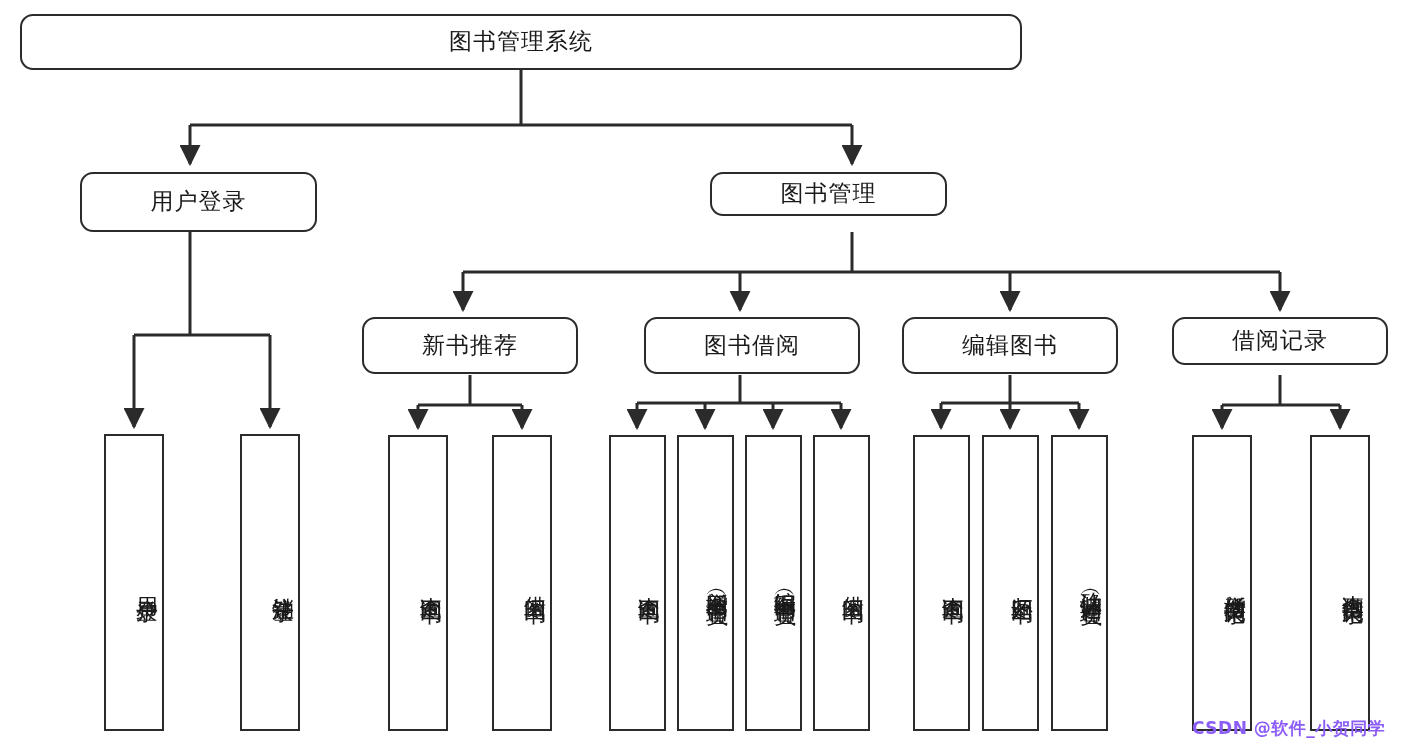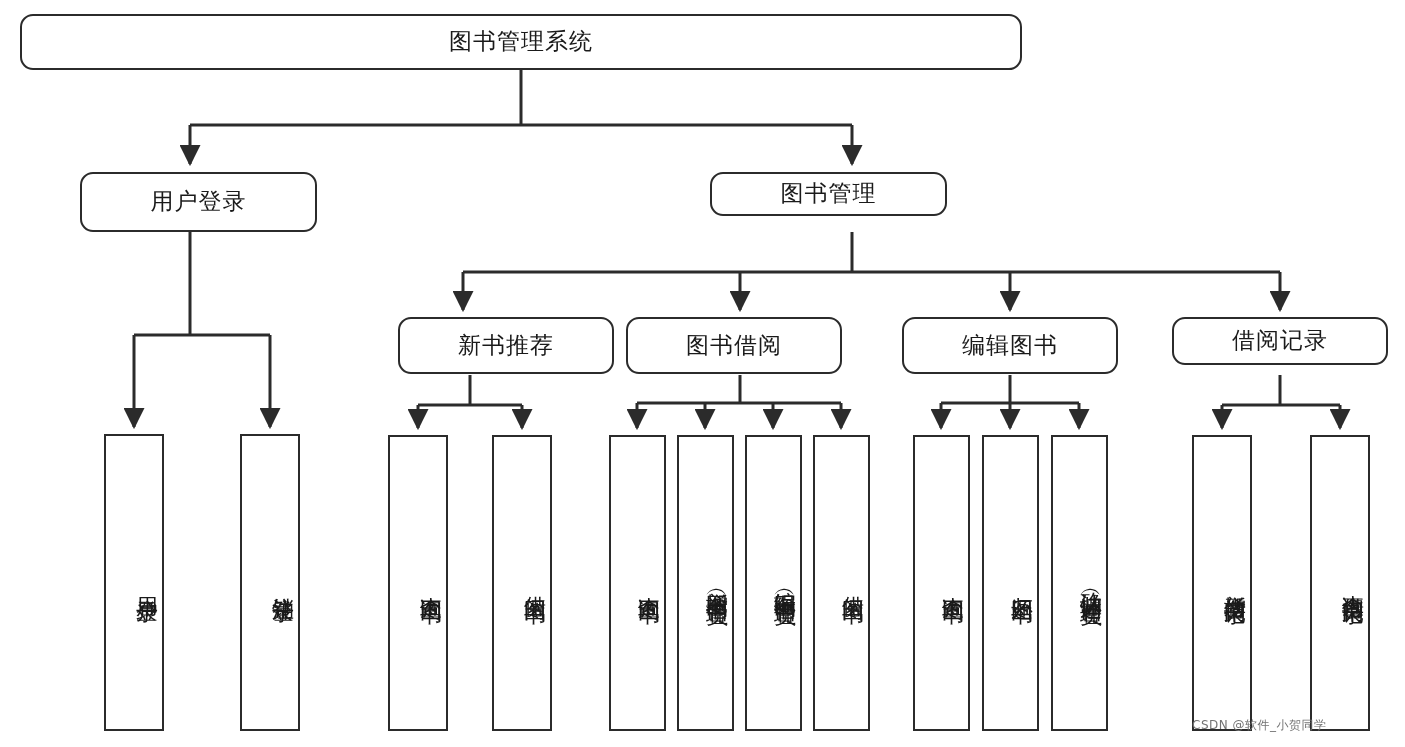--- a/index.html
+++ b/index.html
@@ -49,25 +49,26 @@
     justify-content: center;
   }
   .node.vertical > span {
     writing-mode: vertical-rl;
     text-orientation: upright;
     display: block;
     text-align: center;
   }
   .watermark {
     position: absolute;
-    font-size: 12px;
-    color: #737373;
+    font-size: 17px;
+    color: #8b5cf6;
     letter-spacing: 0.5px;
     white-space: nowrap;
     user-select: none;
+    font-weight: bold;
   }
 </style>
 </head>
 <body>
 
 <div id="canvas">
 
   <svg class="edges" viewBox="0 0 1405 747">
     <defs>
       <marker id="arrow" viewBox="0 0 10 10" refX="9" refY="5" markerWidth="7" markerHeight="7" orient="auto-start-reverse">
@@ -125,24 +126,24 @@
     <span>图书管理系统</span>
   </div>
 
   <div class="node horizontal" style="left:80px; top:172px; width:237px; height:60px;">
     <span>用户登录</span>
   </div>
   <div class="node horizontal" style="left:710px; top:172px; width:237px; height:44px;">
     <span>图书管理</span>
   </div>
 
-  <div class="node horizontal" style="left:362px; top:317px; width:216px; height:57px;margin-left:36px;">
+  <div class="node horizontal" style="left:362px; top:317px; width:216px; height:57px;">
     <span>新书推荐</span>
   </div>
-  <div class="node horizontal" style="left:626px; top:317px; width:216px; height:57px;">
+  <div class="node horizontal" style="left:644px; top:317px; width:216px; height:57px;">
     <span>图书借阅</span>
   </div>
   <div class="node horizontal" style="left:902px; top:317px; width:216px; height:57px;">
     <span>编辑图书</span>
   </div>
   <div class="node horizontal" style="left:1172px; top:317px; width:216px; height:48px;">
     <span>借阅记录</span>
   </div>
 
   <div class="node vertical" style="left:104px; top:434px; width:60px; height:297px;">

